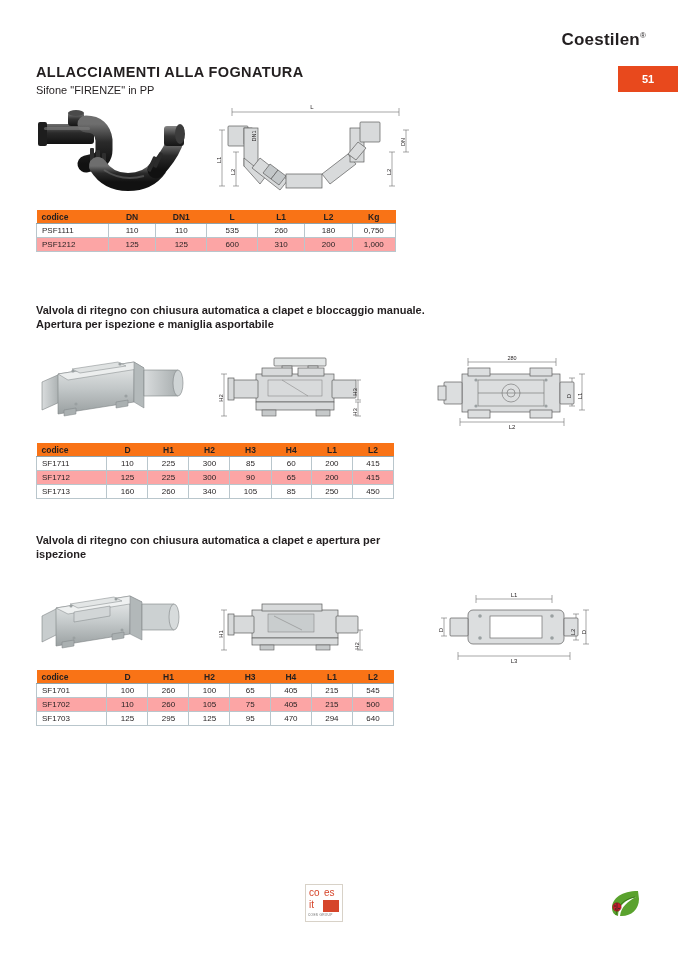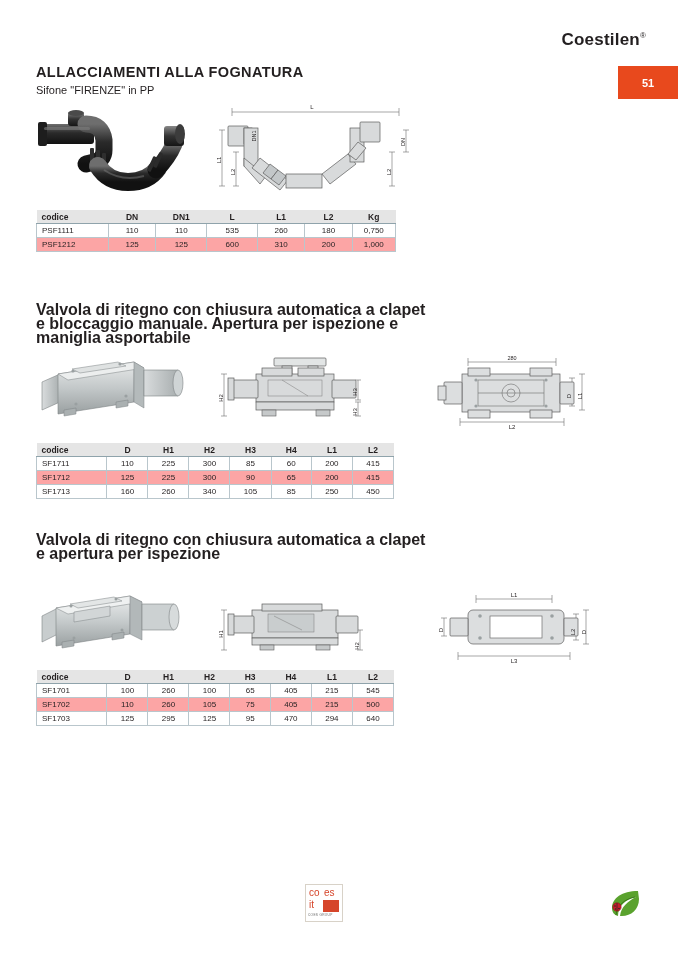--- a/index.html
+++ b/index.html
@@ -36,21 +36,21 @@
   .brand sup {
     font-size: 8px;
     vertical-align: super;
     font-weight: normal;
   }
   .page-number {
     position: absolute;
     top: 66px;
     right: 0;
     width: 60px;
-    height: 33px;
+    height: 26px;
     background: #e8491d;
     color: #ffffff;
     font-size: 11px;
     font-weight: bold;
     display: flex;
     align-items: center;
     justify-content: center;
   }
   .doc-title {
     position: absolute;
@@ -65,21 +65,21 @@
     position: absolute;
     left: 36px;
     top: 84px;
     font-size: 11px;
     color: #231f20;
   }
 
   
   .sec-head {
     position: absolute;
-    font-size: 16px;
+    font-size: 11px;
     font-weight: bold;
     line-height: 14px;
     color: #231f20;
     width: 390px;
   }
   #sec2-head { left: 36px; top: 303px; }
   #sec3-head { left: 36px; top: 533px; }
 
   
   table.spec {
@@ -91,21 +91,21 @@
   table.spec th, table.spec td {
     border: 1px solid #b9c6cc;
     height: 13px;
     text-align: center;
     font-weight: normal;
     padding: 0 2px;
   }
   table.spec th {
     font-weight: bold;
     font-size: 8.5px;
-    background: #e5e5e5;
+    background: #f97316;
     border-top: none;
     border-left: none;
     border-right: none;
     border-bottom: 1px solid #8fa3ab;
   }
   table.spec th.lft, table.spec td.lft { text-align: left; padding-left: 5px; }
   table.spec tr.alt td { background: #fca5a5; }
 
   #table1 { left: 36px; top: 210px; width: 360px; }
   #table1 th:nth-child(1), #table1 td:nth-child(1) { width: 70px; }

